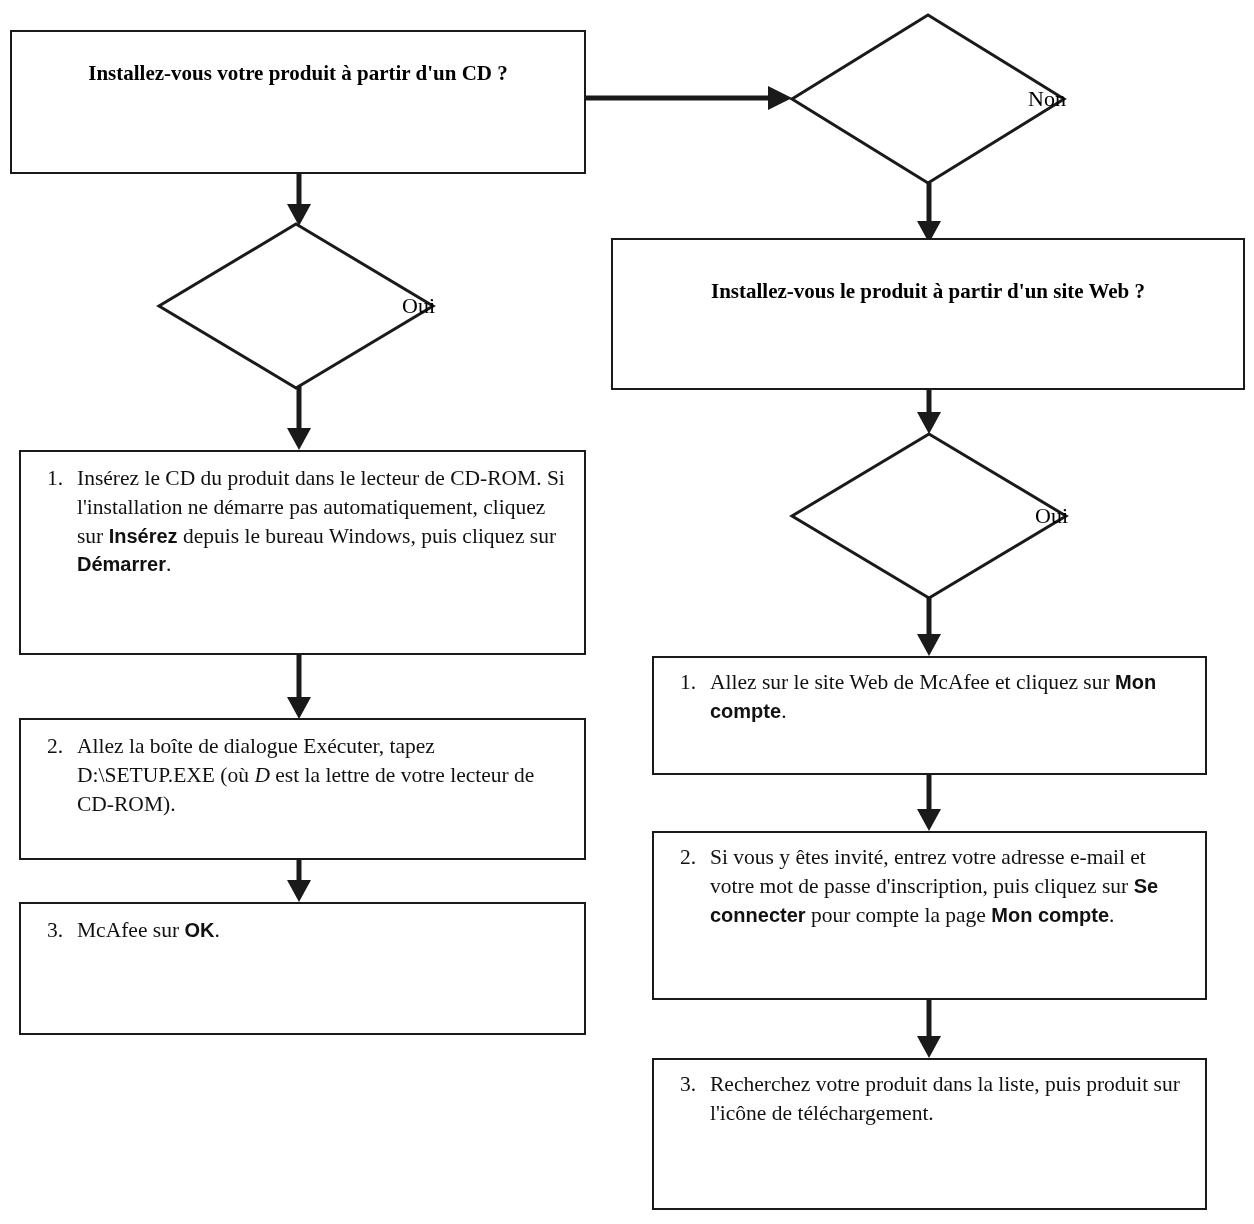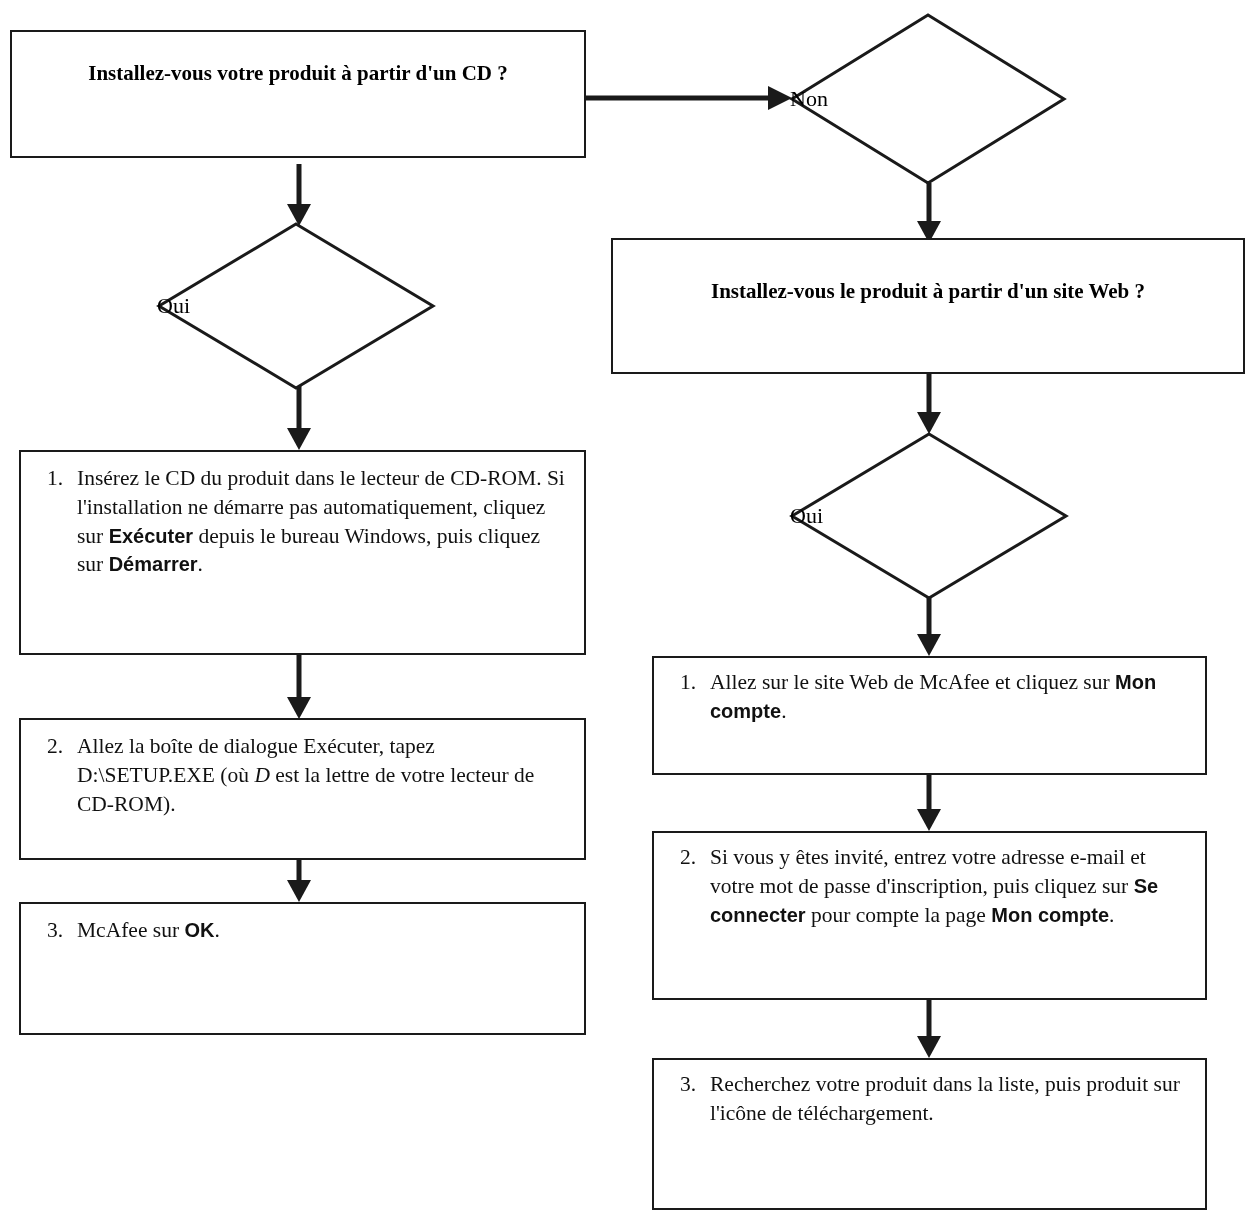--- a/index.html
+++ b/index.html
@@ -73,21 +73,21 @@
     position: absolute;
   }
   .diamond svg {
     display: block;
     overflow: visible;
   }
   .diamond-label {
     position: absolute;
     left: 0;
     right: 0;
-    text-align: left;
+    text-align: right;
     font-size: 22px;
     font-weight: normal;
     color: #000000;
   }
 
   
   .conn {
     position: absolute;
   }
   .conn svg {
@@ -163,54 +163,54 @@
     </svg>
   </div>
 
   <div class="conn" style="left:912px; top:998px; width:34px; height:62px;">
     <svg width="34" height="62" viewBox="0 0 34 62">
       <line x1="17" y1="0" x2="17" y2="42" stroke="#1a1a1a" stroke-width="5"></line>
       <polygon points="5,38 29,38 17,60" fill="#1a1a1a"></polygon>
     </svg>
   </div>
 
-  <div class="node question" style="left:10px; top:30px; width:576px; height:128px;padding-left:16px;">
+  <div class="node question" style="left:10px; top:30px; width:576px; height:144px;padding-left:16px;">
     <div class="node-inner" style="top:28px;">Installez-vous votre produit à partir d'un CD ?</div>
   </div>
 
   <div class="diamond" style="left:790px; top:13px; width:276px; height:172px;">
     <svg width="276" height="172" viewBox="0 0 276 172">
       <polygon points="138,2 274,86 138,170 2,86" fill="#ffffff" stroke="#1a1a1a" stroke-width="3"></polygon>
     </svg>
     <div class="diamond-label" style="top:73px;">Non</div>
   </div>
 
   <div class="diamond" style="left:157px; top:222px; width:278px; height:168px;">
     <svg width="278" height="168" viewBox="0 0 278 168">
       <polygon points="139,2 276,84 139,166 2,84" fill="#ffffff" stroke="#1a1a1a" stroke-width="3"></polygon>
     </svg>
     <div class="diamond-label" style="top:71px;">Oui</div>
   </div>
 
-  <div class="node question" style="left:611px; top:238px; width:634px; height:136px;">
+  <div class="node question" style="left:611px; top:238px; width:634px; height:152px;">
     <div class="node-inner" style="top:38px;">Installez-vous le produit à partir d'un site Web ?</div>
   </div>
 
   <div class="diamond" style="left:790px; top:432px; width:278px; height:168px;">
     <svg width="278" height="168" viewBox="0 0 278 168">
       <polygon points="139,2 276,84 139,166 2,84" fill="#ffffff" stroke="#1a1a1a" stroke-width="3"></polygon>
     </svg>
     <div class="diamond-label" style="top:71px;">Oui</div>
   </div>
 
   <div class="node step" style="left:19px; top:450px; width:567px; height:205px;">
     <div class="node-inner" style="top:12px;">
       <div class="step-row">
         <span class="step-num">1.</span>
-        <span class="step-text"><span>Insérez le CD du produit dans le lecteur de CD-ROM. Si l'installation ne démarre pas automatiquement, cliquez sur </span><span class="b">Exécuter</span><span> depuis le bureau Windows, puis cliquez sur </span><span class="b">Démarrer</span><span>.</span></span>
+        <span class="step-text"><span>Insérez le CD du produit dans le lecteur de CD-ROM. Si l'installation ne démarre pas automatiquement, cliquez sur </span><span class="b">Insérez</span><span> depuis le bureau Windows, puis cliquez sur </span><span class="b">Démarrer</span><span>.</span></span>
       </div>
     </div>
   </div>
 
   <div class="node step" style="left:19px; top:718px; width:567px; height:142px;">
     <div class="node-inner" style="top:12px;">
       <div class="step-row">
         <span class="step-num">2.</span>
         <span class="step-text"><span> Allez la boîte de dialogue Exécuter, tapez D:\SETUP.EXE (où </span><span class="i">D</span><span> est la lettre de votre lecteur de CD-ROM).</span></span>
       </div>

